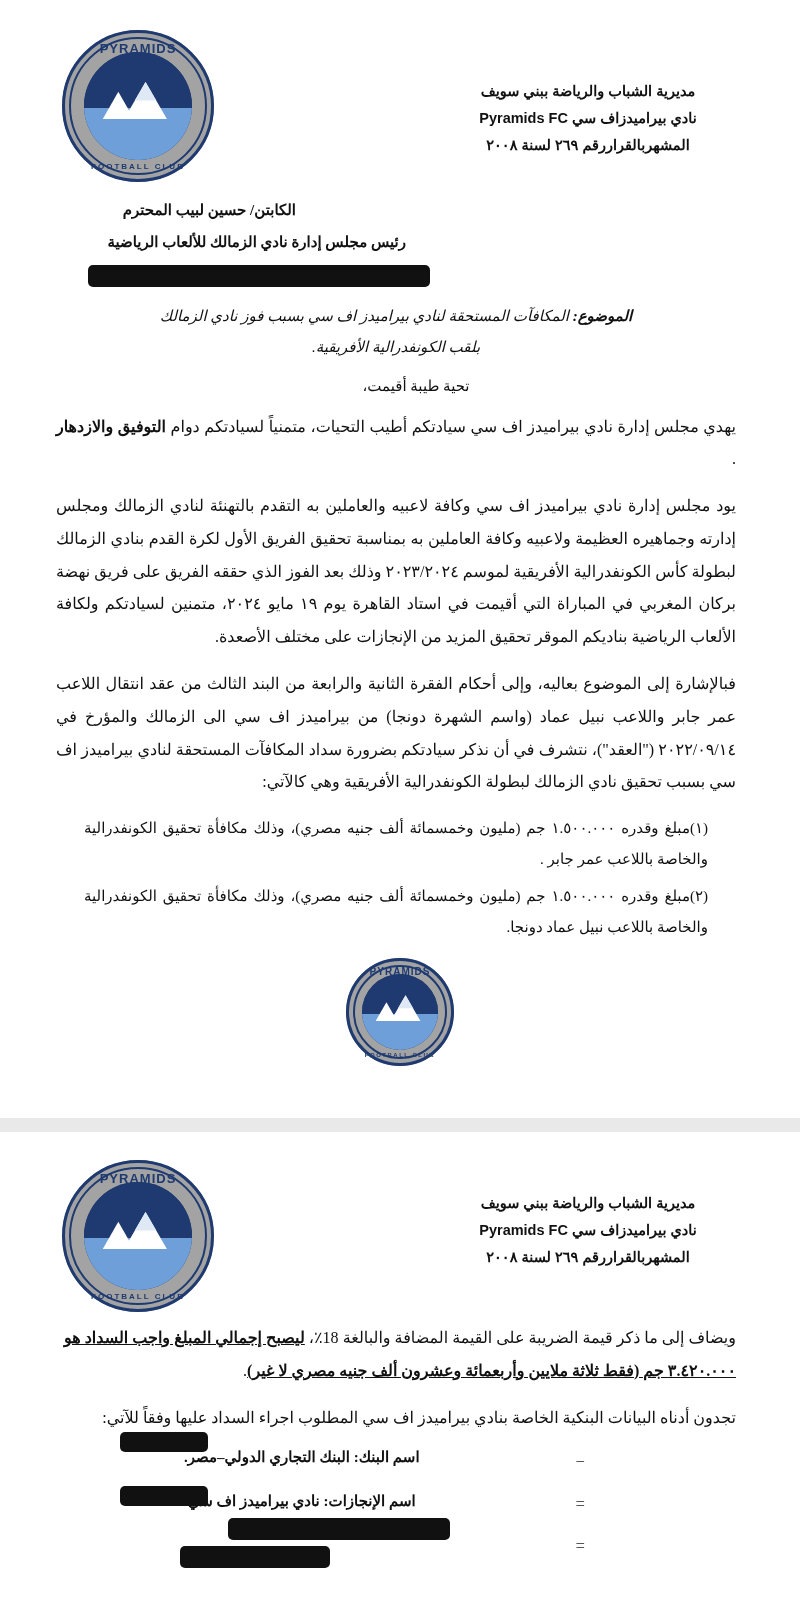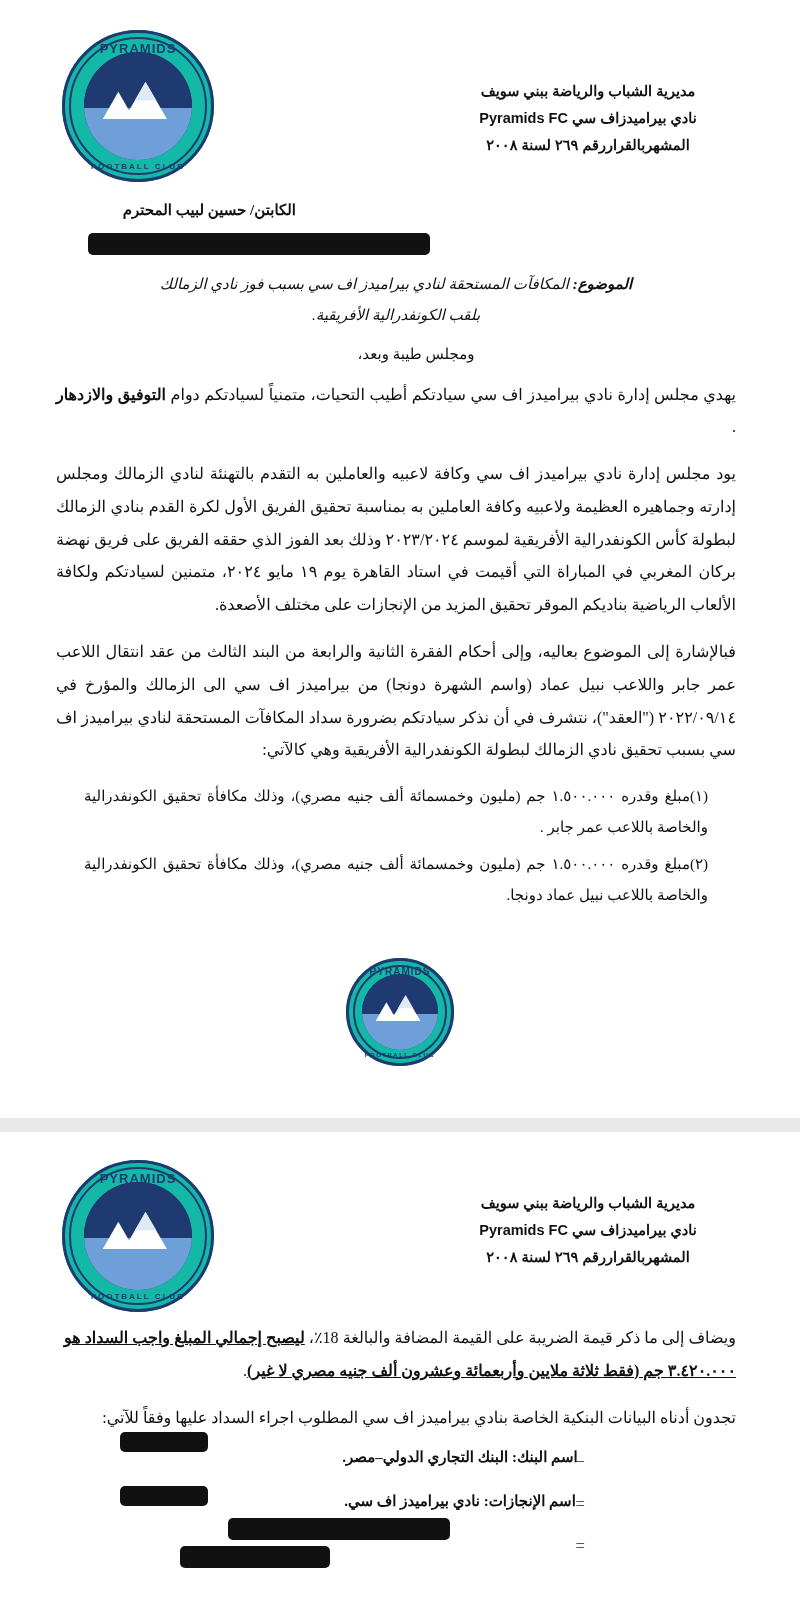--- a/index.html
+++ b/index.html
@@ -22,21 +22,21 @@
   .page-1 { height: 1118px; padding: 0; }
   .gap { height: 14px; background: #e9e9e9; }
   .page-2 { height: 482px; padding: 0; }
 
   
   .logo {
     position: absolute;
     width: 152px;
     height: 152px;
     border-radius: 50%;
-    background: #14b8a6;
+    background: #a3a3a3;
   }
   .logo .ring-outer {
     position: absolute;
     inset: 0;
     border-radius: 50%;
     border: 3px solid #1e3a70;
     box-sizing: border-box;
   }
   .logo .ring-inner {
     position: absolute;
@@ -180,21 +180,21 @@
   .body-2 {
     position: absolute;
     right: 64px;
     left: 64px;
     top: 190px;
   }
   .u { text-decoration: underline; }
   .bank-line {
     font-size: 15px;
     font-weight: bold;
-    text-align: center;
+    text-align: left;
     margin: 0 0 4px 0;
     padding-left: 120px;
   }
   .dash-row {
     position: relative;
     font-size: 15px;
     margin: 10px 0 0 0;
   }
   .dash-row .dash {
     position: absolute;
@@ -233,28 +233,29 @@
   <div class="letterhead">
     <div>مديرية الشباب والرياضة ببني سويف</div>
     <div>
       <span>نادي بيراميدزاف سي </span><span class="ltr-inline">Pyramids FC</span>
     </div>
     <div>المشهربالقراررقم ٢٦٩ لسنة ٢٠٠٨</div>
   </div>
 
   <div class="body-wrap">
     <div class="addr a1">الكابتن/ حسين لبيب المحترم</div>
+    <div class="addr a2">رئيس مجلس إدارة نادي الزمالك للألعاب الرياضية</div>
 
     <div class="redaction r1"></div>
 
     <p class="subject">
       <span class="b">الموضوع:</span><span> المكافآت المستحقة لنادي بيراميدز اف سي بسبب فوز نادي الزمالك بلقب الكونفدرالية الأفريقية.</span>
     </p>
 
-    <p class="greeting">ومجلس طيبة وبعد،</p>
+    <p class="greeting">تحية طيبة أقيمت،</p>
 
     <p class="para">
       <span>يهدي مجلس إدارة نادي بيراميدز اف سي سيادتكم أطيب التحيات، متمنياً لسيادتكم دوام </span><span class="b">التوفيق والازدهار</span><span> .</span>
     </p>
 
     <p class="para">يود مجلس إدارة نادي بيراميدز اف سي وكافة لاعبيه والعاملين به التقدم بالتهنئة لنادي الزمالك ومجلس إدارته وجماهيره العظيمة ولاعبيه وكافة العاملين به بمناسبة تحقيق الفريق الأول لكرة القدم بنادي الزمالك لبطولة كأس الكونفدرالية الأفريقية لموسم ٢٠٢٣/٢٠٢٤ وذلك بعد الفوز الذي حققه الفريق على فريق نهضة بركان المغربي في المباراة التي أقيمت في استاد القاهرة يوم ١٩ مايو ٢٠٢٤، متمنين لسيادتكم ولكافة الألعاب الرياضية بناديكم الموقر تحقيق المزيد من الإنجازات على مختلف الأصعدة.</p>
 
     <p class="para">فبالإشارة إلى الموضوع بعاليه، وإلى أحكام الفقرة الثانية والرابعة من البند الثالث من عقد انتقال اللاعب عمر جابر واللاعب نبيل عماد (واسم الشهرة دونجا) من بيراميدز اف سي الى الزمالك والمؤرخ في ٢٠٢٢/٠٩/١٤ ("العقد")، نتشرف في أن نذكر سيادتكم بضرورة سداد المكافآت المستحقة لنادي بيراميدز اف سي بسبب تحقيق نادي الزمالك لبطولة الكونفدرالية الأفريقية وهي كالآتي:</p>
 
     <p class="item">(١)مبلغ وقدره ١.٥٠٠.٠٠٠ جم (مليون وخمسمائة ألف جنيه مصري)، وذلك مكافأة تحقيق الكونفدرالية والخاصة باللاعب عمر جابر .</p>

